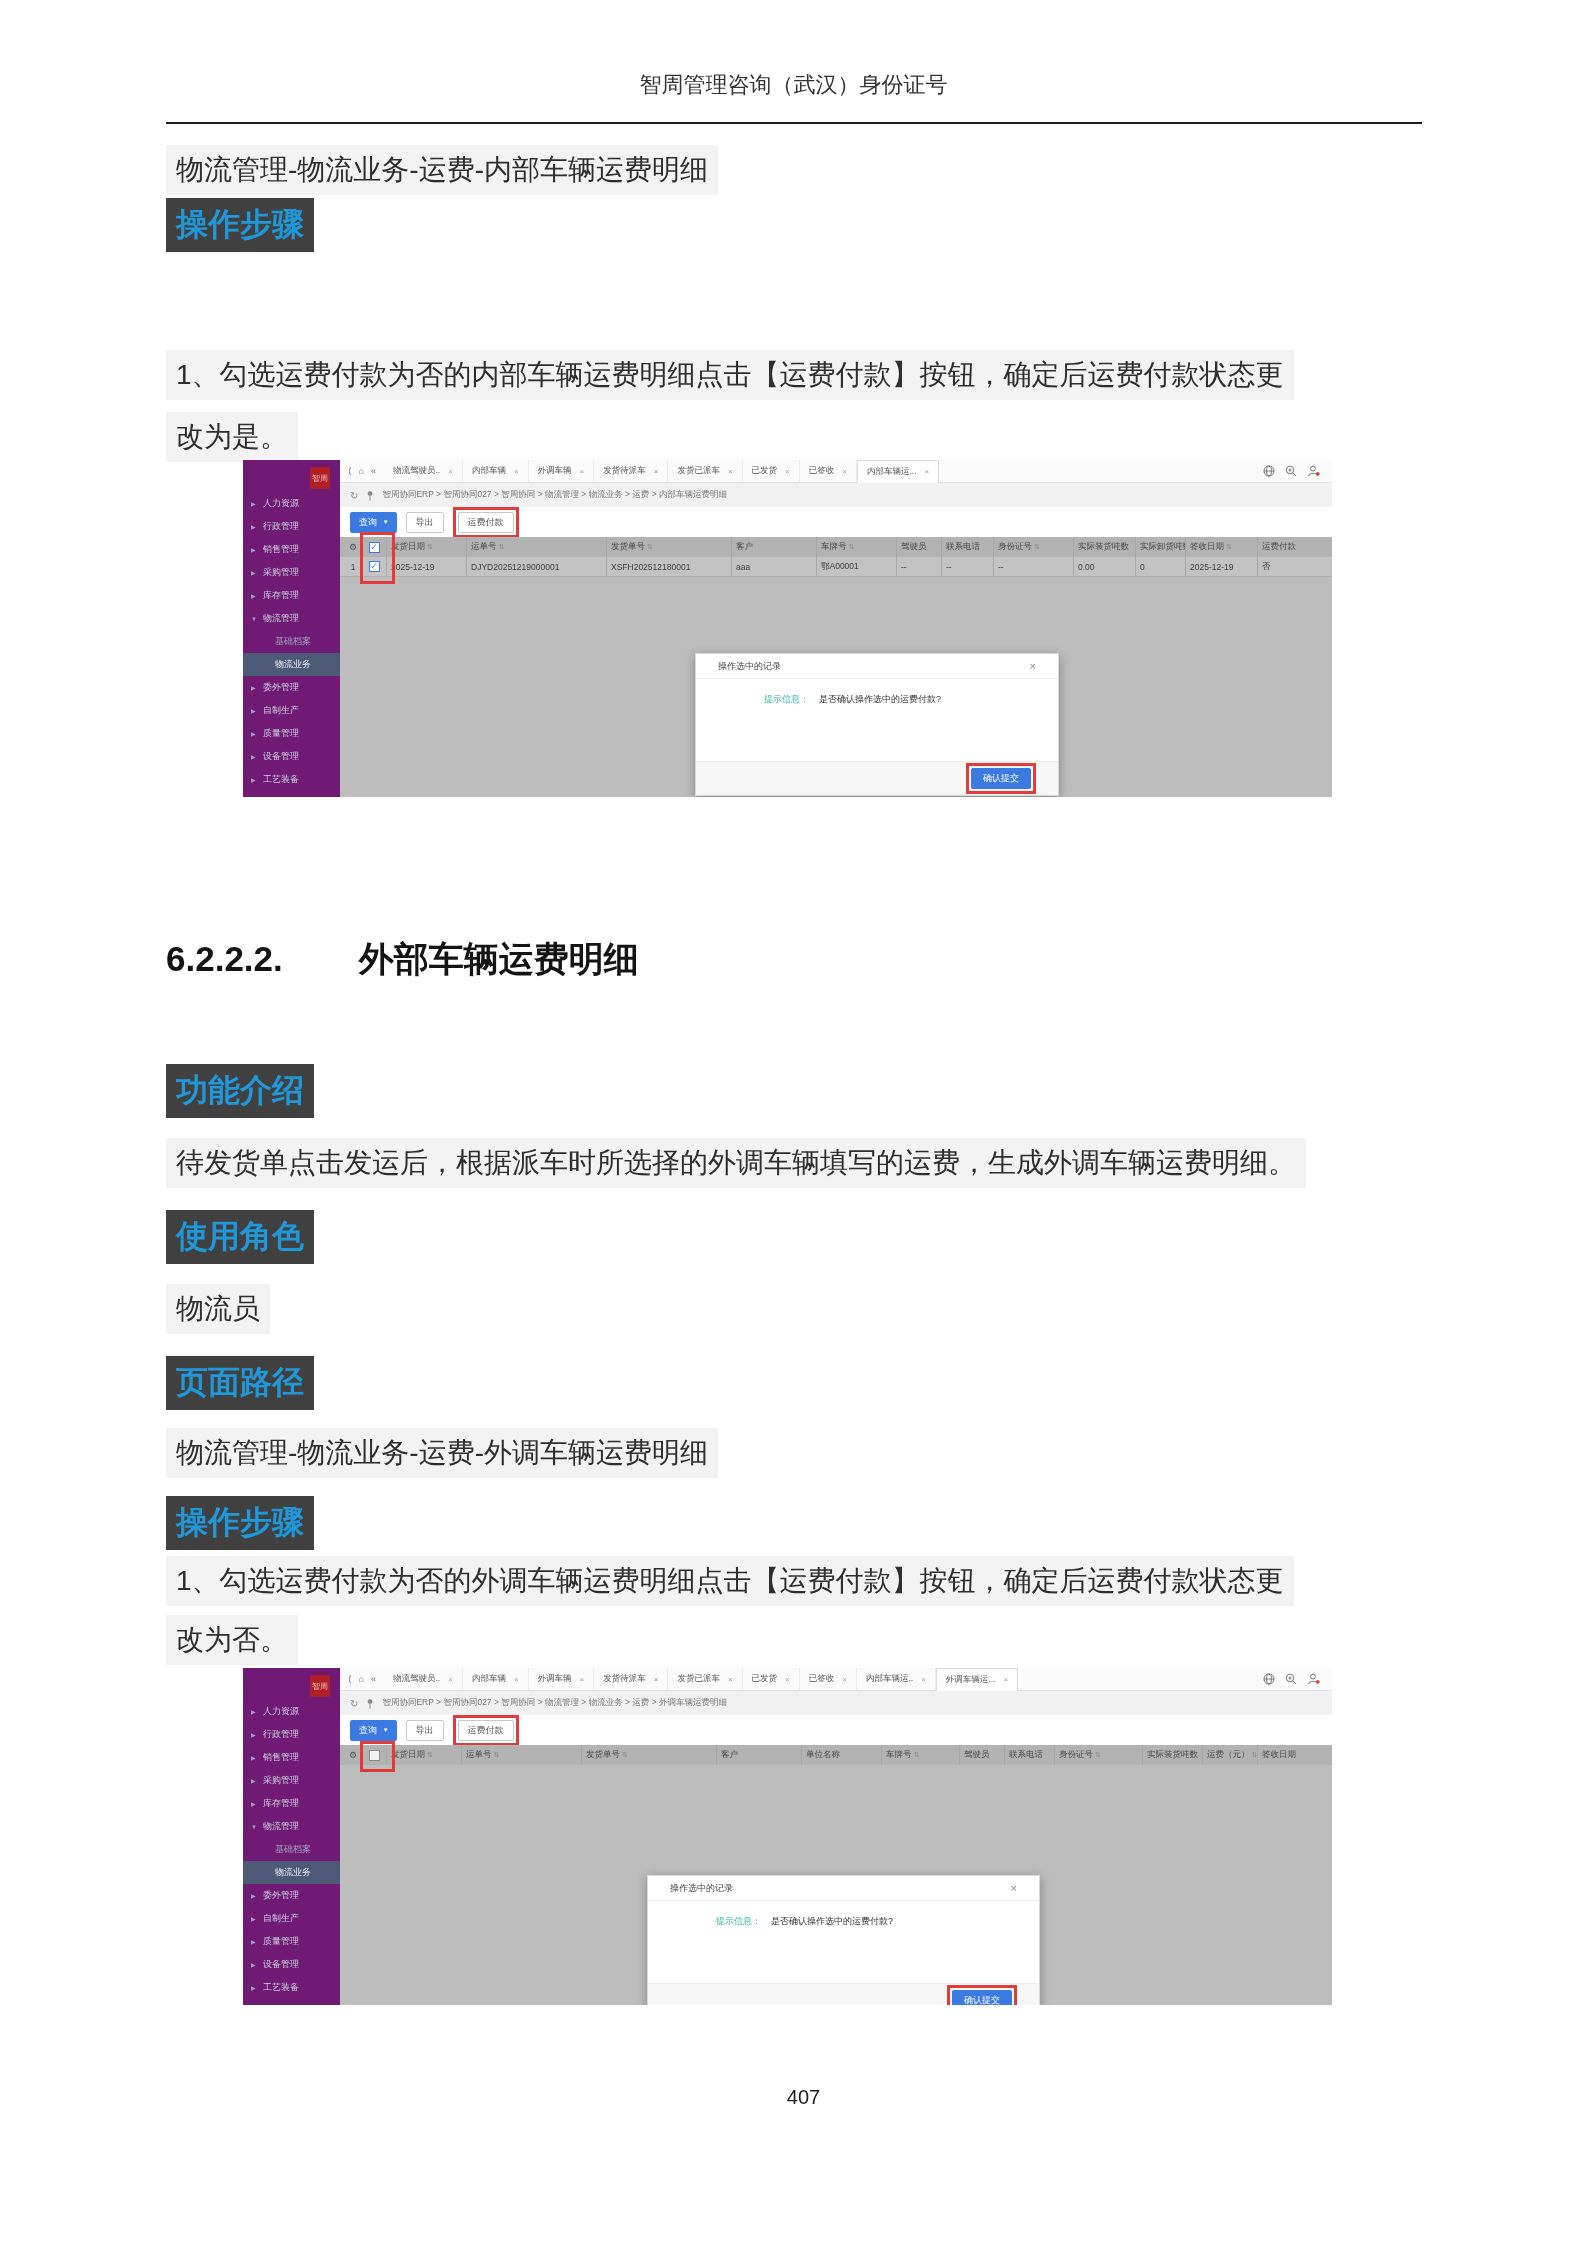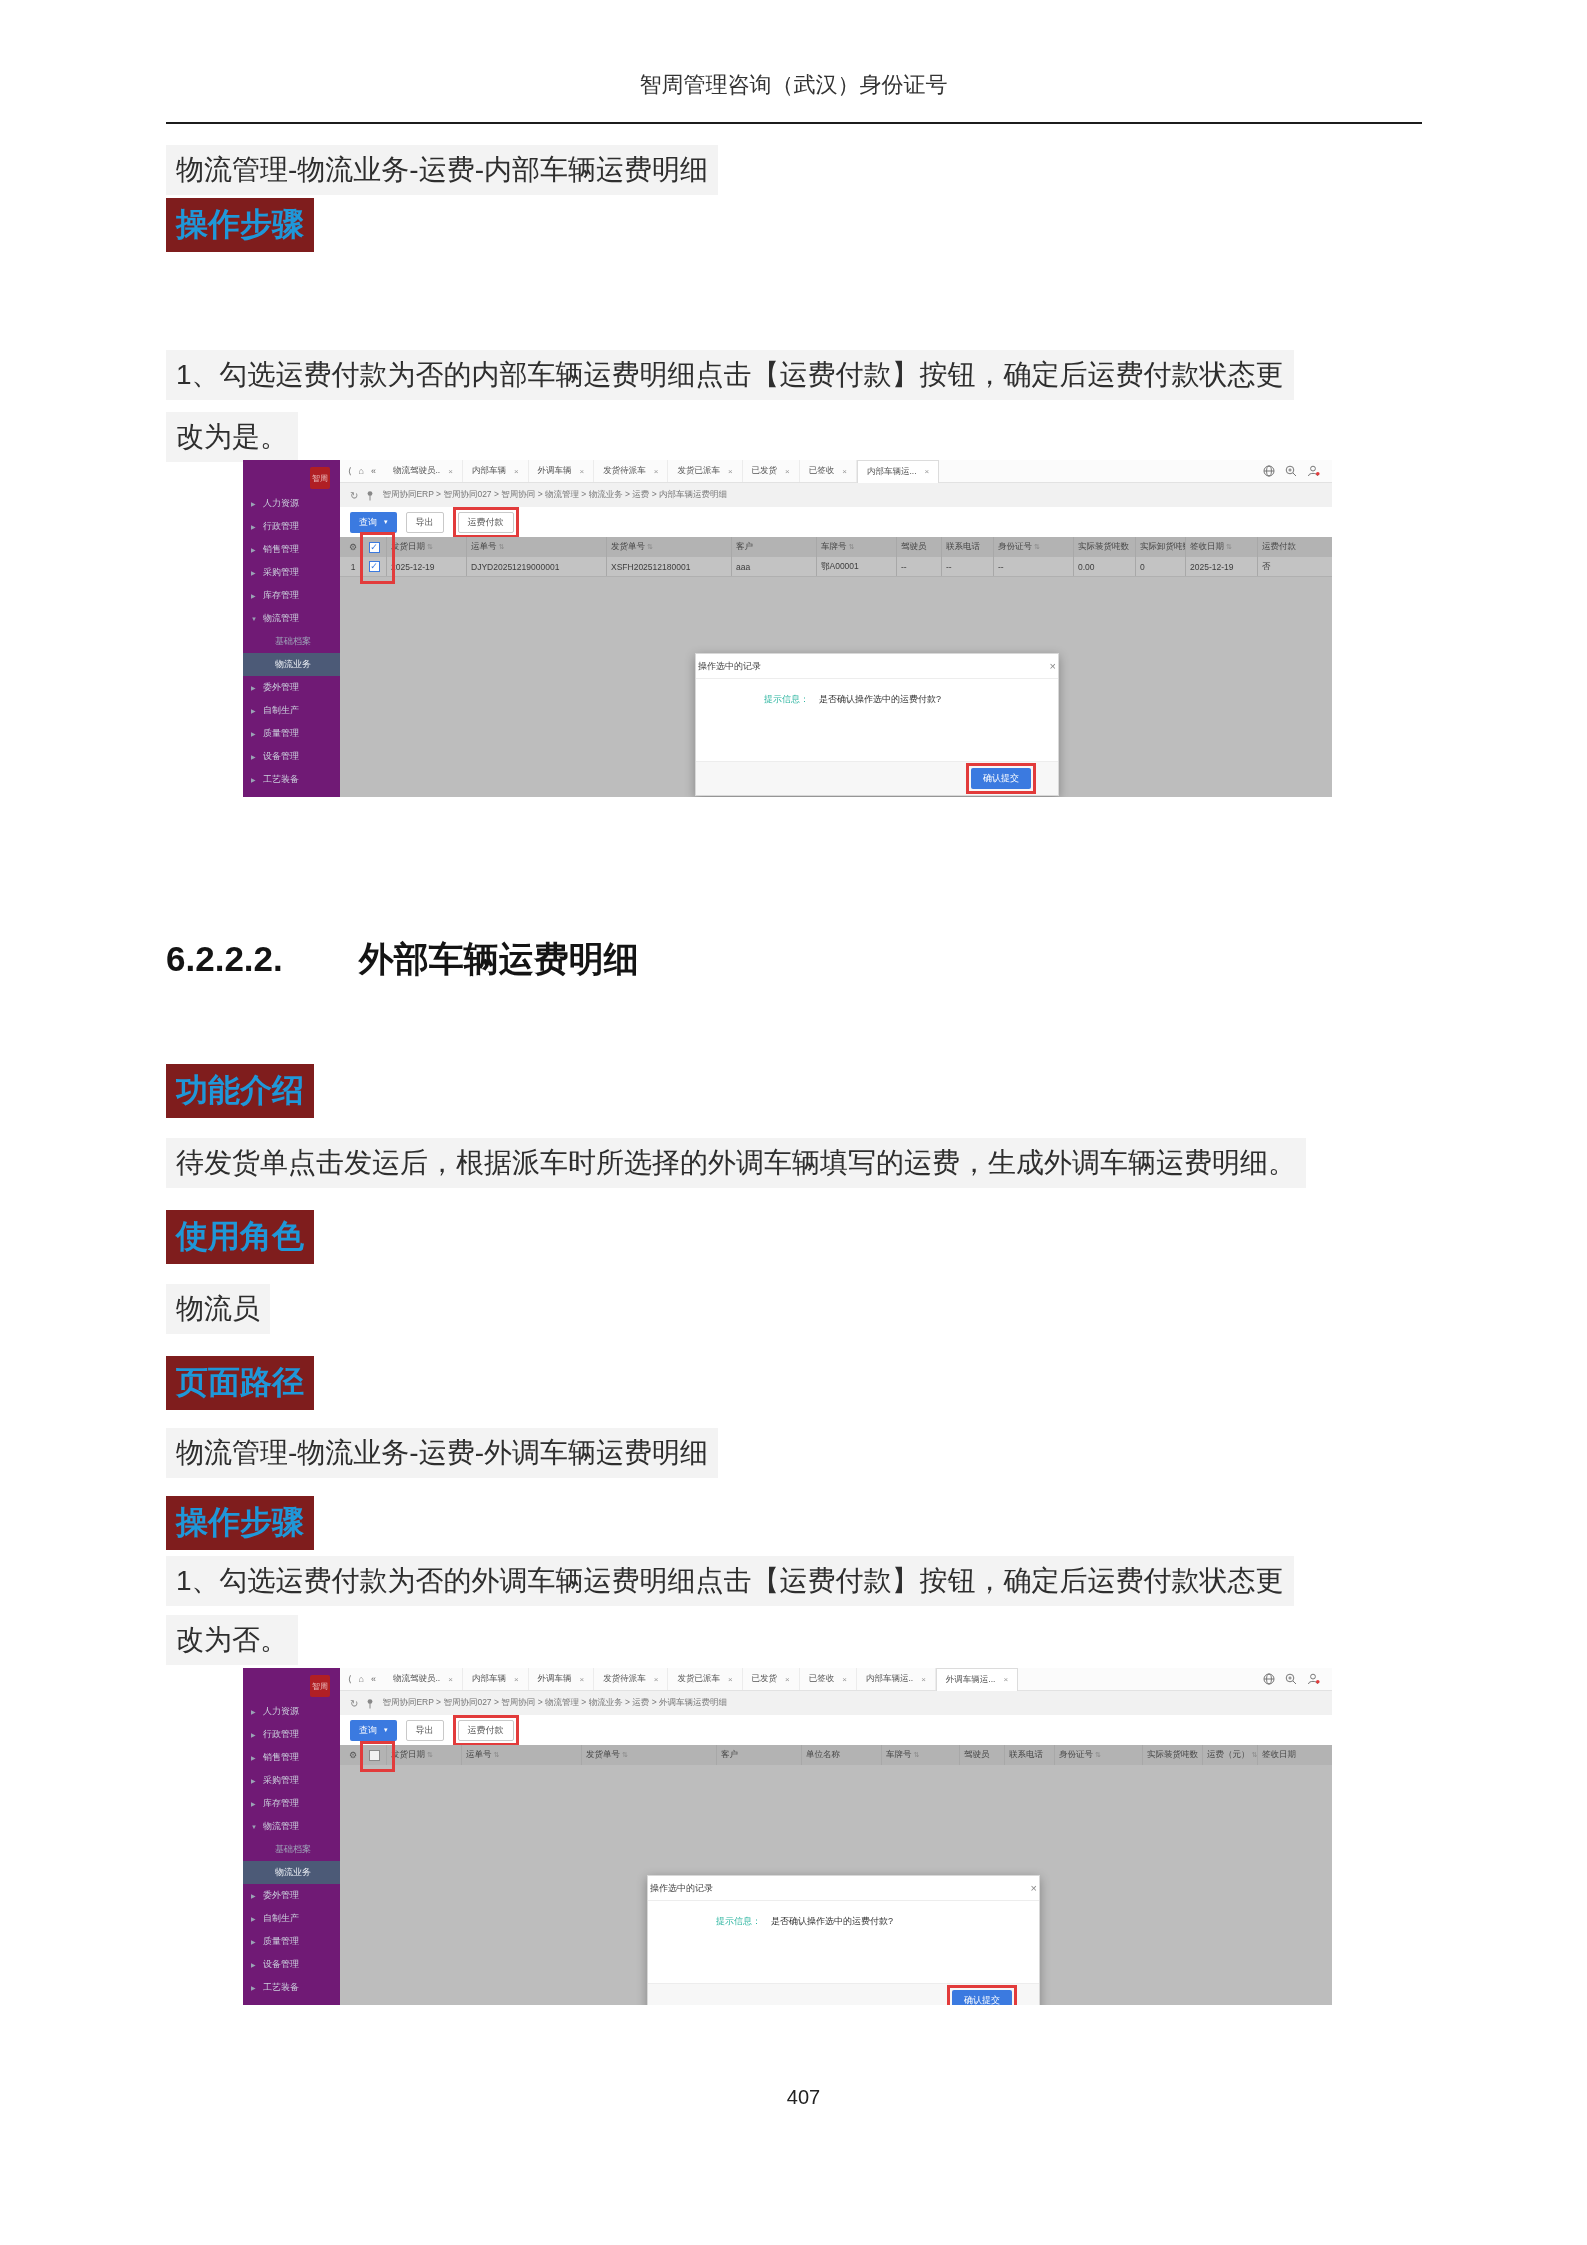--- a/index.html
+++ b/index.html
@@ -4,21 +4,21 @@
 <style>
   html,body{margin:0;padding:0;}
   body{width:1587px;height:2245px;position:relative;background:#ffffff;
        font-family:"Liberation Sans", sans-serif;overflow:hidden;}
   .abs{position:absolute;}
 
   
   .hdr{top:70px;left:0;width:100%;text-align:center;font-size:22px;color:#333;}
   .rule{top:122px;left:166px;width:1256px;height:2px;background:#1c1c1c;}
   .doc-p{font-size:28px;color:#2e2e2e;background:#f3f3f3;padding:6px 10px;white-space:nowrap;}
-  .doc-h{font-size:32px;font-weight:bold;color:#1f97d8;background:#7f1d1d;padding:5px 10px;}
+  .doc-h{font-size:32px;font-weight:bold;color:#1f97d8;background:#404040;padding:5px 10px;}
   .sec-h{font-size:35px;font-weight:bold;color:#141414;white-space:nowrap;}
   .sec-h .sec-title{margin-left:76px;}
   .pagenum{top:2086px;left:0;width:100%;text-align:center;font-size:20px;color:#222;padding-left:10px;}
 
   
   .shot{left:243px;width:1089px;height:337px;background:#bdbdbd;overflow:hidden;}
   .sidebar{position:absolute;left:0;top:0;bottom:0;width:97px;background:#701a75;z-index:2;}
   .side-logo{height:28px;display:flex;justify-content:flex-end;align-items:center;padding:4px 10px 0 0;}
   .logo-box{background:#b01f24;color:#e9b8b8;font-size:8px;line-height:9px;width:20px;height:22px;
             display:flex;align-items:center;justify-content:center;text-align:center;border-radius:2px;}
@@ -74,21 +74,21 @@
   
   .s2 .cols > span:nth-of-type(1){width:75px}  .s2 .cols > span:nth-of-type(2){width:120px}
   .s2 .cols > span:nth-of-type(3){width:135px} .s2 .cols > span:nth-of-type(4){width:85px}
   .s2 .cols > span:nth-of-type(5){width:80px}  .s2 .cols > span:nth-of-type(6){width:78px}
   .s2 .cols > span:nth-of-type(7){width:45px}  .s2 .cols > span:nth-of-type(8){width:50px}
   .s2 .cols > span:nth-of-type(9){width:88px}  .s2 .cols > span:nth-of-type(10){width:60px}
   .s2 .cols > span:nth-of-type(11){width:55px} .s2 .cols > span:nth-of-type(12){width:50px}
 
   .dialog{position:absolute;background:#fff;border:1px solid #d8d8d8;box-shadow:0 3px 10px rgba(0,0,0,.3);
           font-size:9px;z-index:5;}
-  .dialog-title{height:24px;line-height:24px;padding:0 2px;border-bottom:1px solid #ededed;color:#444;
+  .dialog-title{height:24px;line-height:24px;padding:0 22px;border-bottom:1px solid #ededed;color:#444;
                 display:flex;justify-content:space-between;align-items:center;}
   .dlg-close{color:#888;font-size:11px;}
   .dialog-body{height:68px;padding:14px 10px 0 68px;color:#333;}
   .hint{color:#2cb5a0;margin-right:10px;}
   .dialog-footer{height:34px;background:#f7f7f7;border-top:1px solid #ededed;display:flex;justify-content:flex-end;
                  align-items:center;padding:0 22px;box-sizing:border-box;}
   .btn-submit{background:#3b7ae0;color:#fff;padding:4px 12px;border-radius:2px;font-size:9px;white-space:nowrap;}
   .annot-box{position:absolute;border:3px solid #e23b3b;z-index:6;}
   .icon-svg{display:block;}
 </style>

